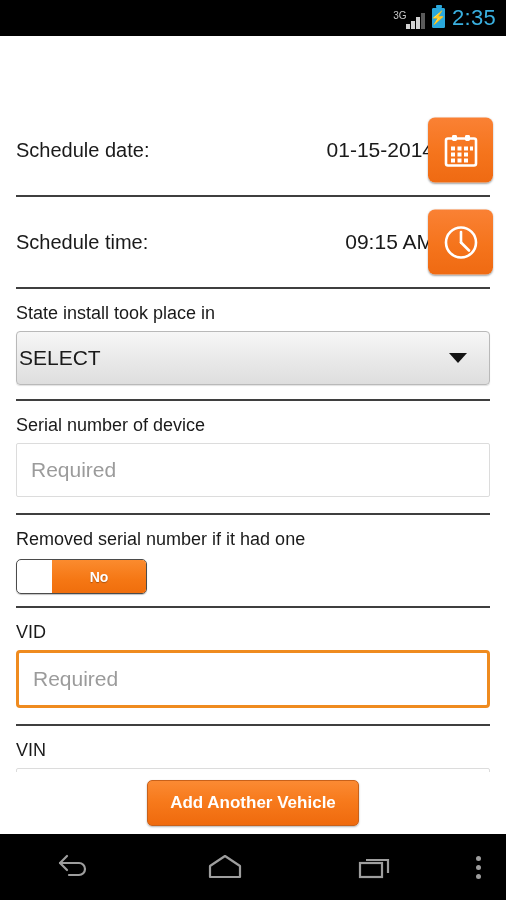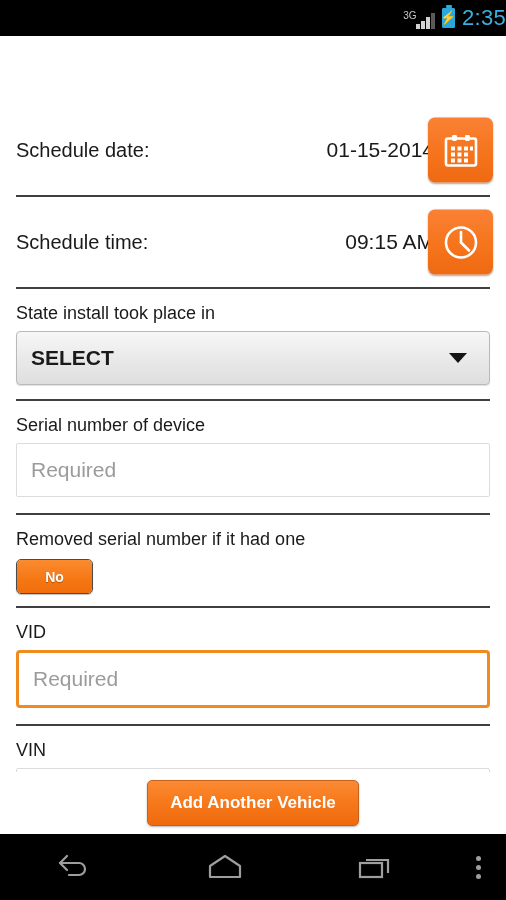--- a/index.html
+++ b/index.html
@@ -21,20 +21,21 @@
   }
 
   
   .status-bar {
     position: relative;
     height: 36px;
     background: #000000;
     display: flex;
     align-items: center;
     justify-content: flex-end;
+    padding-right: 10px;
     gap: 7px;
   }
   .signal-wrap {
     position: relative;
     display: flex;
     align-items: flex-end;
     height: 22px;
     gap: 1px;
   }
   .net-label {
@@ -185,23 +186,22 @@
 
   .select-box {
     position: relative;
     margin: 0 16px 14px 16px;
     height: 54px;
     border: 1px solid #b9b9b9;
     border-radius: 4px;
     background: linear-gradient(to bottom, #f7f7f7 0%, #ebebeb 45%, #dedede 100%);
     display: flex;
     align-items: center;
-    padding: 0 14px;
+    padding: 0 2px;
     box-shadow: 0 1px 1px rgba(0,0,0,0.12);
-    font-weight: bold;
   }
   .select-value {
     font-size: 21px;
     color: #1a1a1a;
     font-family: "Liberation Sans", sans-serif;
   }
   .caret {
     position: absolute;
     right: 22px;
     top: 50%;
@@ -214,28 +214,29 @@
 
   .toggle {
     display: inline-flex;
     margin: 2px 16px 12px 16px;
     border: 1px solid #4b4b4b;
     border-radius: 5px;
     overflow: hidden;
     box-shadow: 0 1px 1px rgba(0,0,0,0.25);
   }
   .toggle .seg {
-    width: 75px;
+    width: 94px;
     height: 33px;
     display: flex;
     align-items: center;
     justify-content: center;
     font-size: 14px;
     font-weight: bold;
     font-family: "Liberation Sans", sans-serif;
+    margin-left: 35px;
   }
   .toggle .seg.on {
     background: linear-gradient(to bottom, #fb8b2e 0%, #f57714 60%, #f06e0c 100%);
     color: #ffffff;
     text-shadow: 0 1px 1px rgba(0,0,0,0.3);
   }
   .toggle .seg.off {
     background: linear-gradient(to bottom, #6e6e6e 0%, #636363 60%, #5c5c5c 100%);
     color: #a8a8a8;
     text-shadow: 0 1px 1px rgba(0,0,0,0.3);

